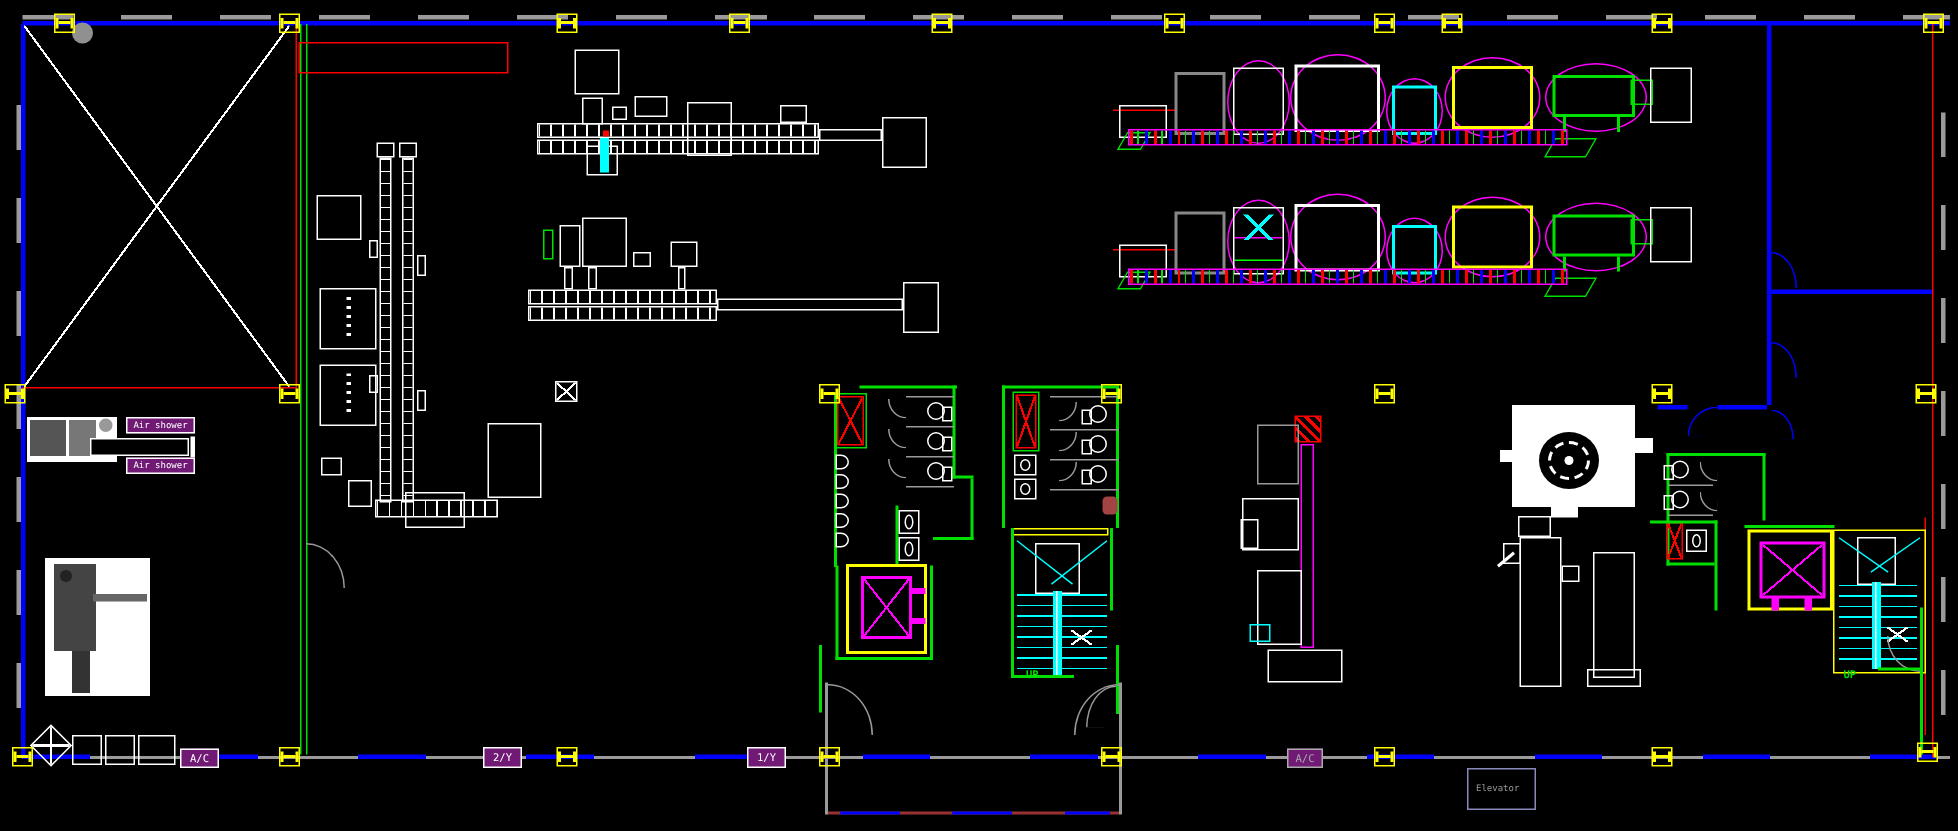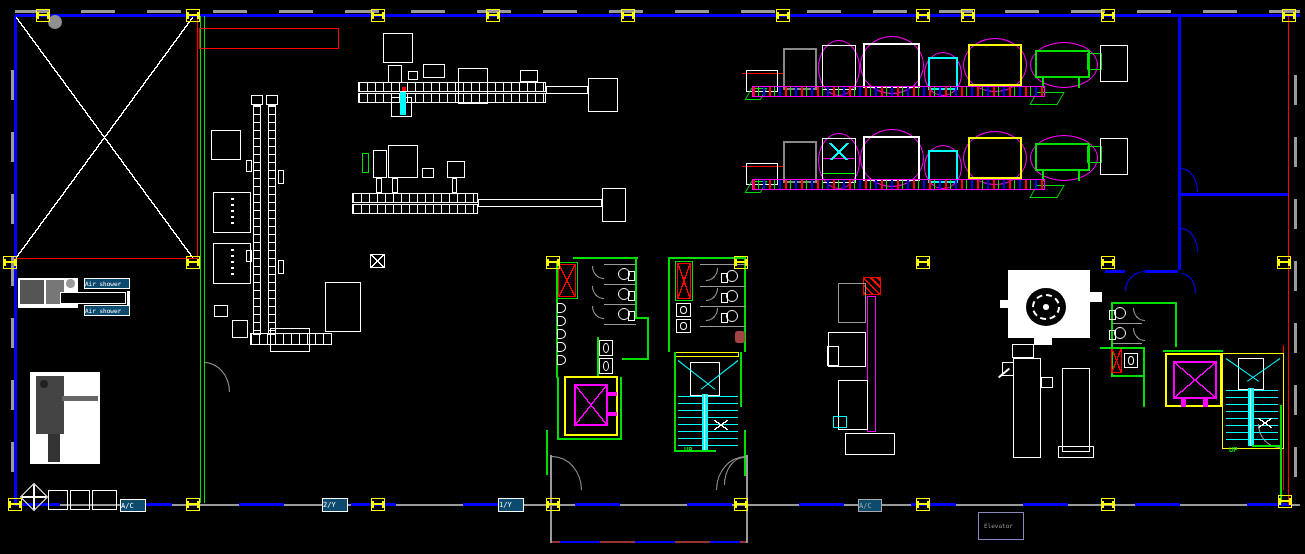--- a/index.html
+++ b/index.html
@@ -32,21 +32,21 @@
   .sink{border:1px solid #fff}
   .sink::after{content:"";position:absolute;left:3px;top:2px;right:3px;bottom:2px;border:1px solid #fff;border-radius:50%}
   .urinal{border:1px solid #fff;border-radius:0 60% 60% 0/0 50% 50% 0}
   .arc{border:0 solid var(--c-gray)}
   .arc-tl{border-top-width:1px;border-left-width:1px;border-radius:100% 0 0 0}
   .arc-tr{border-top-width:1px;border-right-width:1px;border-radius:0 100% 0 0}
   .arc-bl{border-bottom-width:1px;border-left-width:1px;border-radius:0 0 0 100%}
   .arc-br{border-bottom-width:1px;border-right-width:1px;border-radius:0 0 100% 0}
   .c-blue{border-color:var(--c-blue)}.c-gray{border-color:var(--c-gray)}
   .arc-m{border:1px solid var(--c-magenta);border-radius:50%}
-  .tag{border:1px solid #fff;color:#fff;font-size:7px;line-height:12px;text-align:left;background:#0c4a6e}
+  .tag{border:1px solid #fff;color:#fff;font-size:7px;line-height:12px;text-align:center;background:#701a75}
   .tag-gray{border-color:#aaa;color:#aaa}
   .uptxt{color:var(--c-green);font-size:7px;font-weight:bold}
   .dl{height:1px;transform-origin:0 50%;background:var(--c-cyan)}
   .rack{border:1px solid #fff;background:repeating-linear-gradient(180deg,#fff 0 2px,transparent 2px 6px) 50% 5px/3px 75% no-repeat}
 </style>
 </head>
 <body>
 
 <div id="plan">
 

